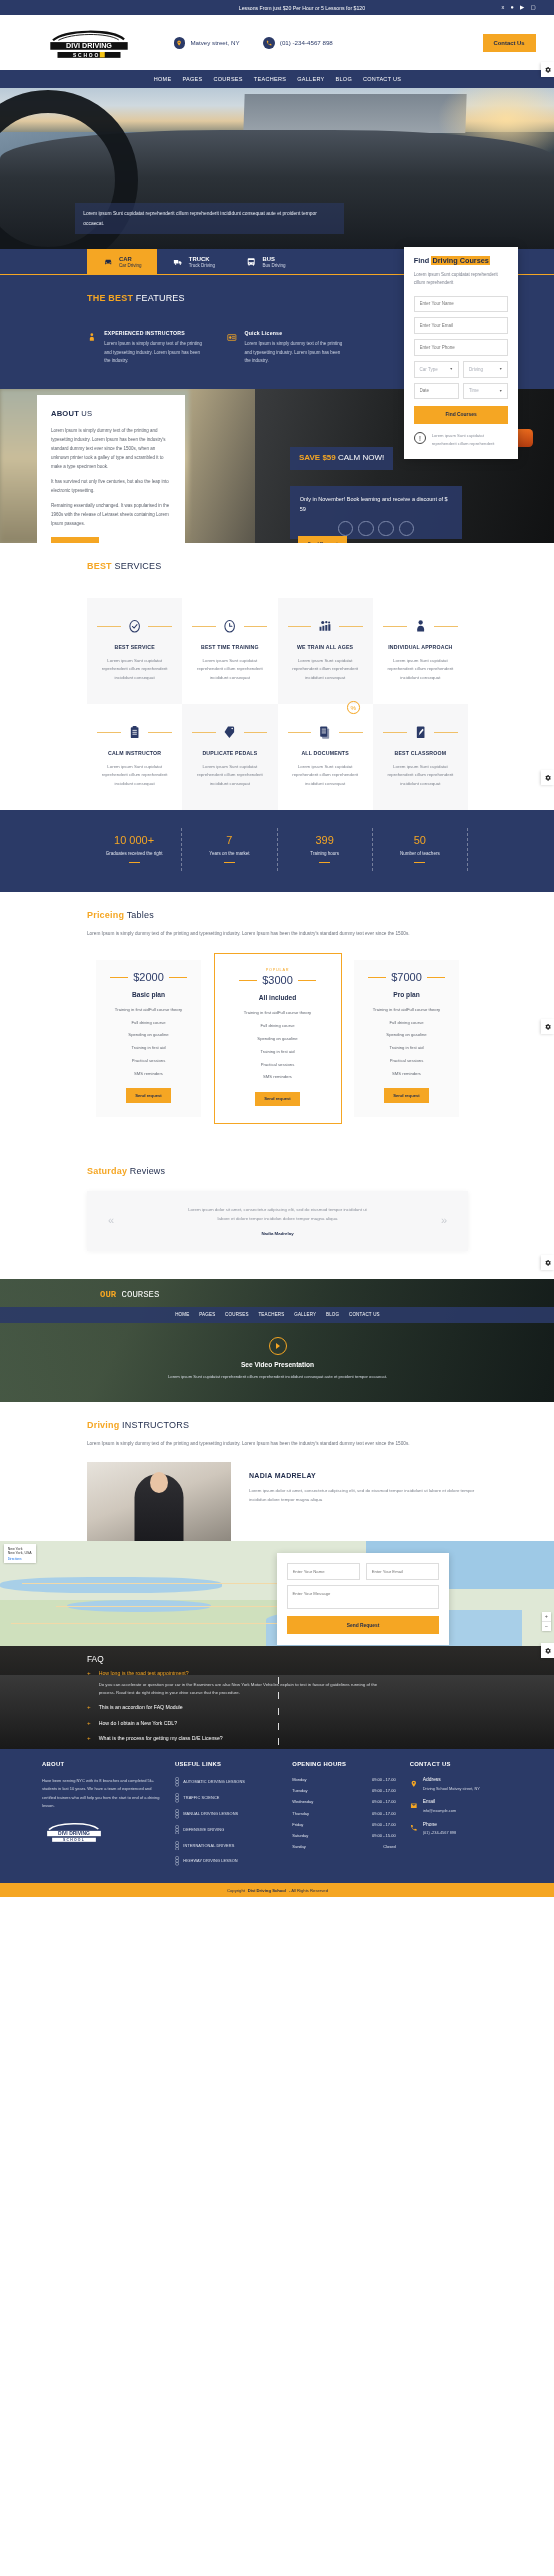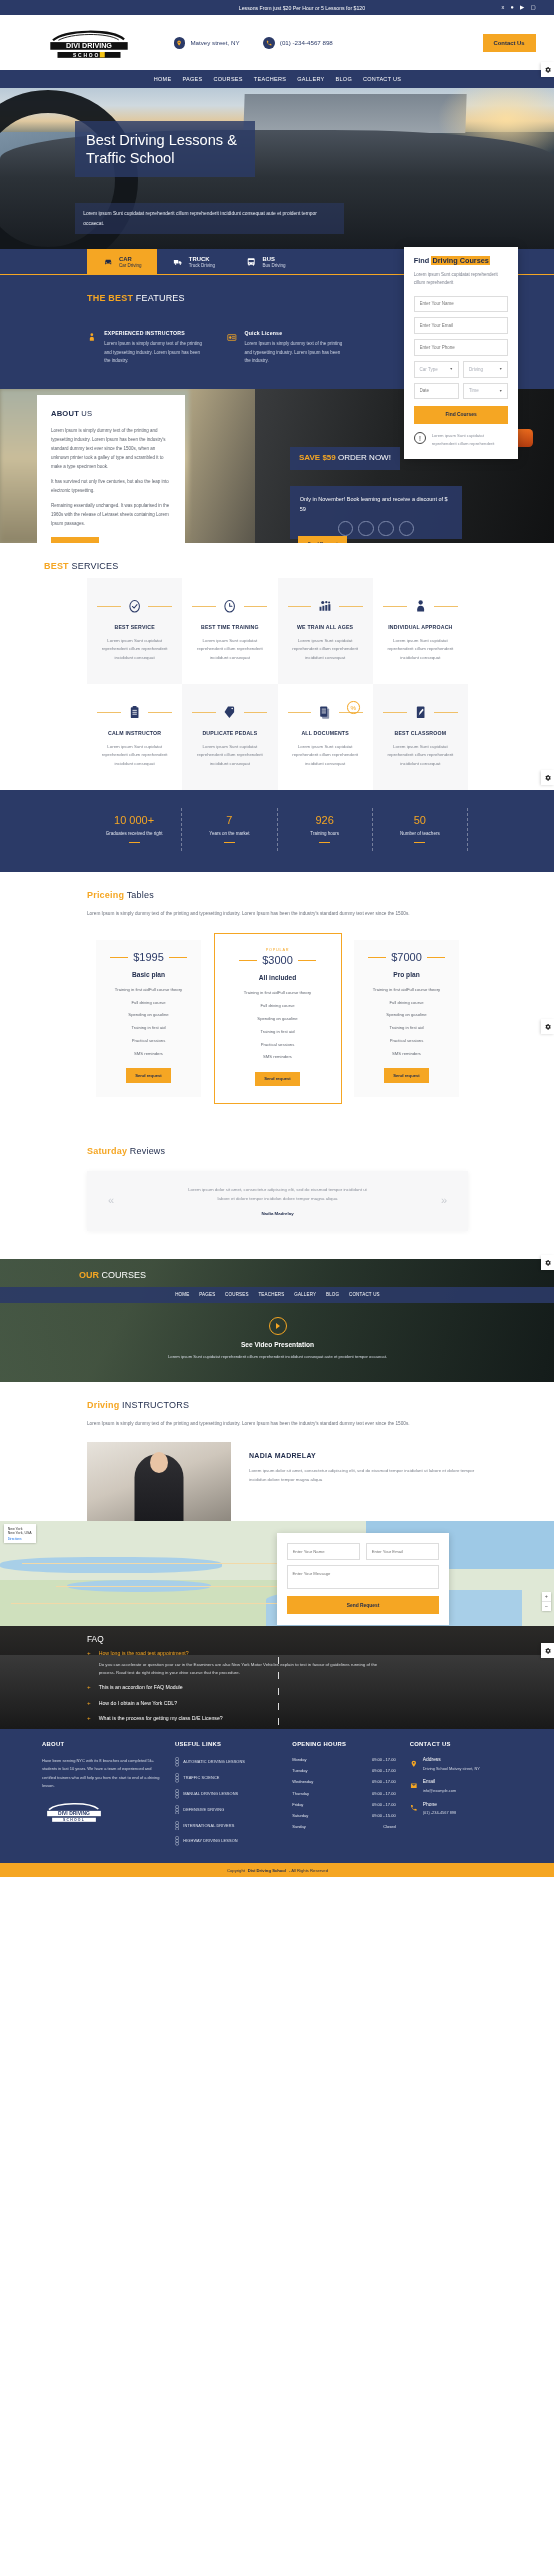--- a/index.html
+++ b/index.html
@@ -173,21 +173,21 @@
   }
   .promo-ring-row { display:flex; gap:4.9px; justify-content:center; margin-top:6.2px; }
   .promo-ring { width:15.3px; height:15.3px; border:0.9px solid #7d89ab; border-radius:50%; }
   .sendreq-btn {
     position:absolute; left:298px; top:147px; background:#f5a623; border:none;
     color:#1e2a4a; font-weight:bold; font-size:4.5px; padding:5.5px 9.7px; z-index:7; cursor:pointer;
   }
 
   
   .services { background:#fff; padding:18px 0 0; }
-  .services .sec-head { color:#1e2a4a; padding-left:44px; margin-bottom:7px; }
+  .services .sec-head { color:#1e2a4a; padding-left:87px; margin-bottom:27px; }
   .svc-grid { display:grid; grid-template-columns:repeat(4,1fr); margin:0 87px; }
   .svc {
     padding:19.4px 9.7px 21px; text-align:center;
   }
   .svc.alt { background:#f7f7f8; }
   .svc .iconline { display:flex; align-items:center; justify-content:center; gap:5.5px; margin-bottom:9px; }
   .svc .iconline .ln { width:23.6px; height:1.1px; background:#f0c069; }
   .svc .ico { width:16.6px; height:18px; display:flex; align-items:center; justify-content:center; }
   .svc .ico svg { width:15.3px; height:16.6px; }
   .svc h4 { font-size:5.2px; color:#1e2a4a; letter-spacing:0.2px; margin-bottom:6.2px; }
@@ -235,21 +235,21 @@
 
   
   .courses {
     position:relative; height:123px; overflow:hidden;
     background:linear-gradient(120deg,#3f4a3c 0%,#5e6b4e 25%,#2c3a2e 55%,#13181a 100%);
   }
   .courses .cimg {
     position:absolute; inset:0;
     background:linear-gradient(100deg,rgba(70,90,70,.75),rgba(20,28,26,.9));
   }
-  .courses-head { position:absolute; left:79px; top:11px; font-size:9px; color:#fff; }
+  .courses-head { position:absolute; left:100px; top:11px; font-size:9px; color:#fff;font-family:Liberation Mono, monospace; }
   .courses-head b { color:#f5a623; }
   .mini-nav {
     position:absolute; left:0; top:28px; width:100%; height:15.3px;
     background:rgba(43,58,103,.9); display:flex; align-items:center;
     justify-content:center; gap:9.7px;
   }
   .mini-nav a { color:#fff; font-size:4.5px; text-decoration:none; letter-spacing:0.2px; }
   .play-btn {
     position:absolute; left:50%; top:58px; transform:translateX(-50%);
     width:18px; height:18px; border-radius:50%; border:1.4px solid #f5a623;
@@ -436,21 +436,20 @@
     <a href="#">BLOG</a>
     <a href="#">CONTACT US</a>
   </div>
 
   <div class="hero">
     <div class="sky"></div>
     <div class="road"></div>
     <div class="sun"></div>
     <div class="dash"></div>
     <div class="wheel"></div>
-    <h1 class="hero-title">Best Driving Lessons &amp; Traffic School</h1>
     <p class="hero-sub">Lorem ipsum Sunt cupidatat reprehenderit cillum reprehenderit incididunt consequat aute et proident tempor occaecat.</p>
   </div>
 
   <div class="tabs">
     <div class="tab active">
       <span class="ticon">
         <svg viewBox="0 0 24 24" fill="#1e2a4a">
             <path d="M5 11l1.5-4.5h11L19 11v6h-2v-2H7v2H5v-6zm2.5 3a1.2 1.2 0 100-2.4 1.2 1.2 0 000 2.4zm9 0a1.2 1.2 0 100-2.4 1.2 1.2 0 000 2.4z"></path>
           </svg>
       </span>
@@ -554,21 +553,21 @@
     <div class="car"></div>
     <div class="taillight"></div>
     <div class="about-card">
       <h3><b>ABOUT</b><span> US</span></h3>
       <p>Lorem Ipsum is simply dummy text of the printing and typesetting industry. Lorem Ipsum has been the industry's standard dummy text ever since the 1500s, when an unknown printer took a galley of type and scrambled it to make a type specimen book.</p>
       <p>It has survived not only five centuries, but also the leap into electronic typesetting.</p>
       <p>Remaining essentially unchanged. It was popularised in the 1960s with the release of Letraset sheets containing Lorem Ipsum passages.</p>
       <button class="sendbtn">Send Request</button>
     </div>
     <div class="save-badge">
-      <b>SAVE $59</b><span> ORDER NOW!</span>
+      <b>SAVE $59</b><span> CALM NOW!</span>
     </div>
     <div class="promo-box">
       <div>Only in November! Book learning and receive a discount of $ 59</div>
       <div class="promo-ring-row">
         <div class="promo-ring"></div>
         <div class="promo-ring"></div>
         <div class="promo-ring"></div>
         <div class="promo-ring"></div>
       </div>
     </div>
@@ -711,42 +710,42 @@
       <div class="num">10 000+</div>
       <div class="lbl">Graduates received the right</div>
       <div class="ul"></div>
     </div>
     <div class="stat">
       <div class="num">7</div>
       <div class="lbl">Years on the market</div>
       <div class="ul"></div>
     </div>
     <div class="stat">
-      <div class="num">926</div>
+      <div class="num">399</div>
       <div class="lbl">Training hours</div>
       <div class="ul"></div>
     </div>
     <div class="stat">
       <div class="num">50</div>
       <div class="lbl">Number of teachers</div>
       <div class="ul"></div>
     </div>
   </div>
 
   <div class="pricing">
     <div class="sec-head">
       <b>Priceing</b><span> Tables</span>
     </div>
     <p class="pdesc">Lorem Ipsum is simply dummy text of the printing and typesetting industry. Lorem Ipsum has been the industry's standard dummy text ever since the 1500s.</p>
     <div class="price-grid">
 
       <div class="pcard">
         <div class="pprice">
             <span class="ln"></span>
-            <span class="amt">$1995</span>
+            <span class="amt">$2000</span>
             <span class="ln"></span>
           </div>
         <div class="pname">Basic plan</div>
         <div class="pfeat">Training in first aidFull course theory</div>
         <div class="pfeat">Full driving course</div>
         <div class="pfeat">Spending on gasoline</div>
         <div class="pfeat">Training in first aid</div>
         <div class="pfeat">Practical sessions</div>
         <div class="pfeat">SMS reminders</div>
         <button class="pbtn">Send request</button>

